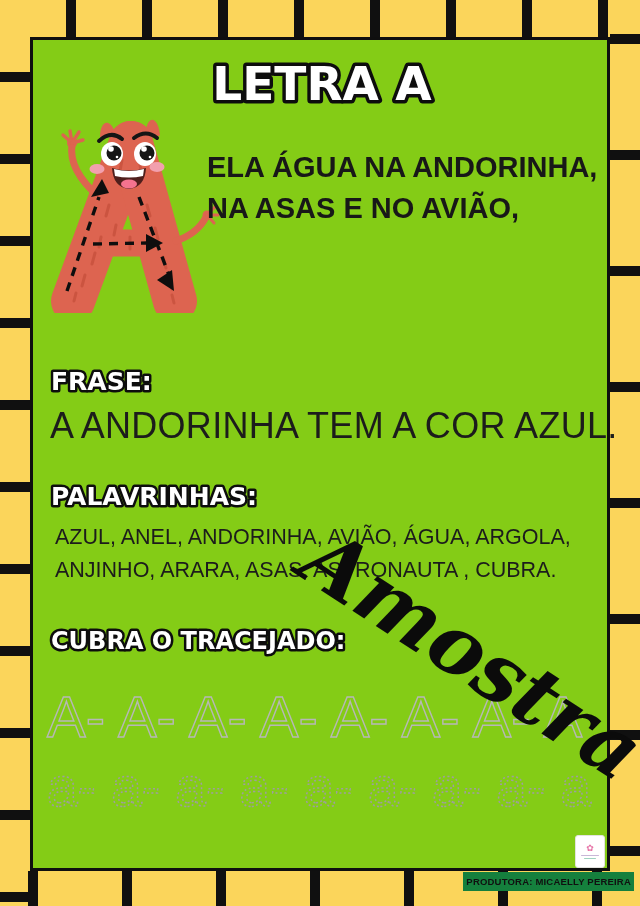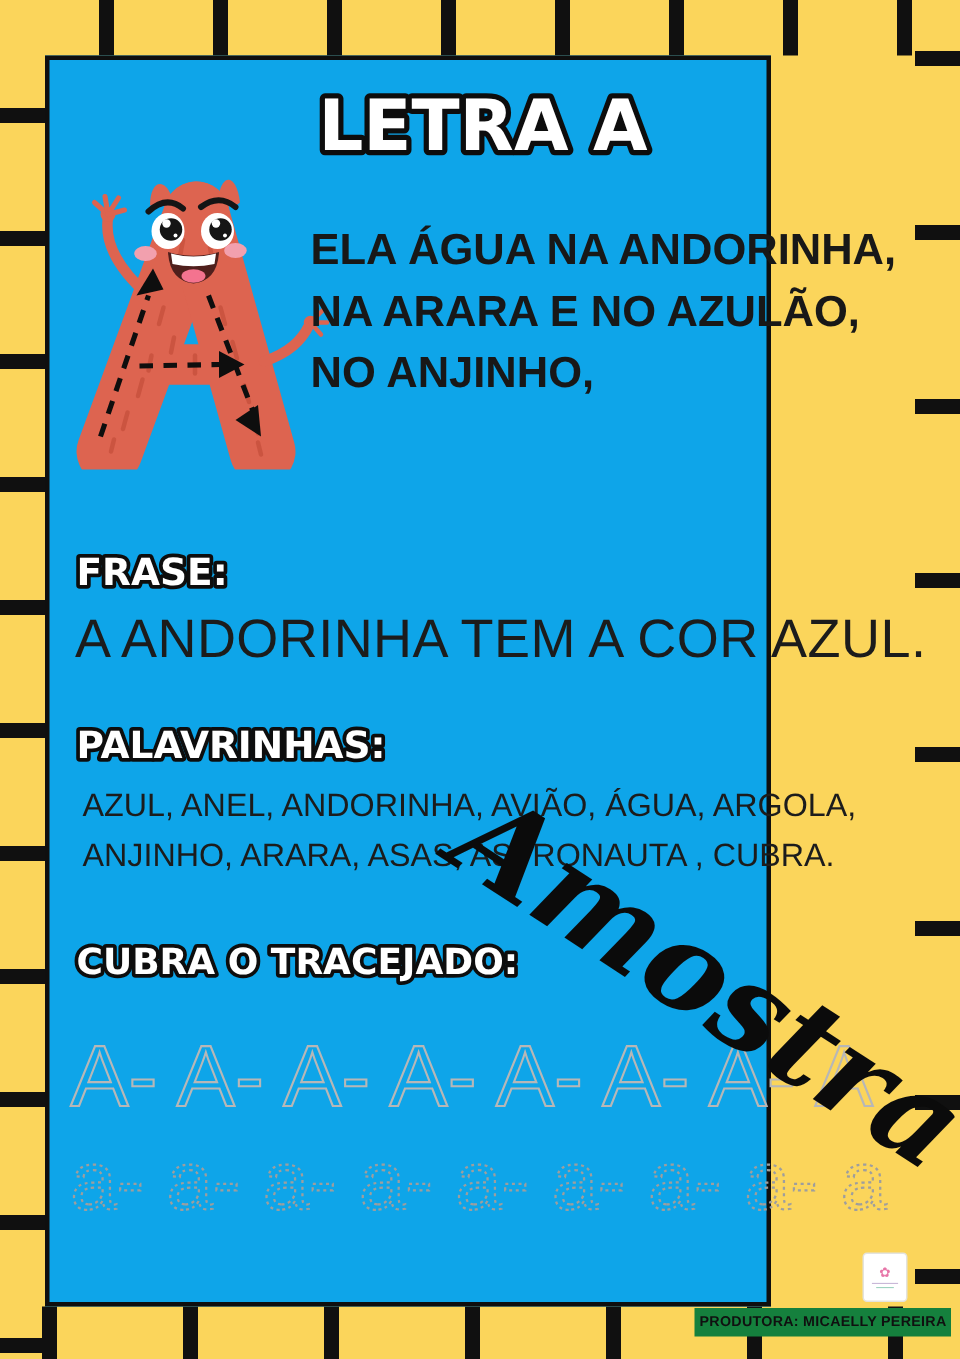--- a/index.html
+++ b/index.html
@@ -16,22 +16,22 @@
     background:repeating-linear-gradient(90deg, transparent 0 66px, #101010 66px 76px); }
   .strip.bottom { left:0; bottom:0; right:0; height:35px;
     background:repeating-linear-gradient(90deg, transparent 0 28px, #101010 28px 38px, transparent 38px 94px); }
   .strip.left { left:0; top:0; bottom:0; width:31px;
     background:repeating-linear-gradient(180deg, transparent 0 72px, #101010 72px 82px); }
   .strip.right { right:0; top:0; bottom:0; width:30px;
     background:repeating-linear-gradient(180deg, transparent 0 34px, #101010 34px 44px, transparent 44px 116px); }
 
   
   .page {
-    position:absolute; left:30px; top:37px; width:484px; height:834px;
-    background:#0ea5e9; border:3px solid #0f0f0f; z-index:2;
+    position:absolute; left:30px; top:37px; width:580px; height:834px;
+    background:#84cc16; border:3px solid #0f0f0f; z-index:2;
   }
 
   .abs { position:absolute; }
 
   
   svg text.bubble {
     font-family:"DejaVu Sans", sans-serif;
     font-weight:bold;
     fill:#ffffff;
     stroke:#0d0d0d;
@@ -172,22 +172,21 @@
     </g>
     <g fill="#0e0e0e">
       <polygon points="59,66 48,84 66,80"></polygon>
       <polygon points="120,130 103,121 103,139"></polygon>
       <polygon points="131,178 114,167 129,157"></polygon>
     </g>
   </svg>
 
   <div class="poem" style="left:174px;top:107px;">
     <div>ELA ÁGUA NA ANDORINHA,</div>
-    <div>NA ARARA E NO AZULÃO,</div>
-    <div>NO ANJINHO,</div>
+    <div>NA ASAS E NO AVIÃO,</div>
   </div>
 
   <svg class="abs" style="left:14px;top:322px;" width="210" height="38">
     <text class="bubble" x="4" y="28" font-size="25" stroke-width="5">FRASE:</text>
   </svg>
   <div class="sentence" style="left:17px;top:365px;">A ANDORINHA TEM A COR AZUL.</div>
 
   <svg class="abs" style="left:14px;top:437px;" width="280" height="38">
     <text class="bubble" x="4" y="28" font-size="25" stroke-width="5">PALAVRINHAS:</text>
   </svg>

